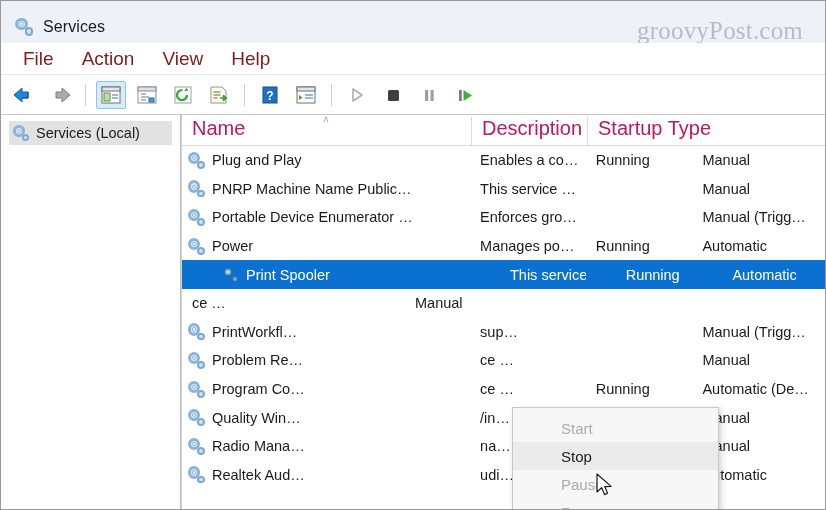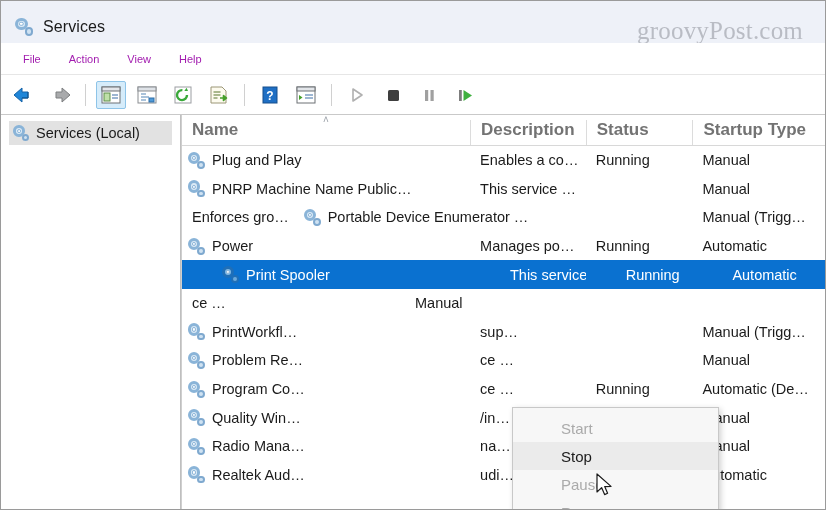--- a/index.html
+++ b/index.html
@@ -24,21 +24,21 @@
     font-family:"Liberation Serif", serif;
     font-size:25px;color:#b9bcc4;letter-spacing:.2px;
   }
 
   
   .menubar{
     position:absolute;left:0;top:42px;width:100%;height:32px;
     background:#ffffff;display:flex;align-items:center;
     border-bottom:1px solid #e6e6e6;box-sizing:border-box;
   }
-  .menuitem{font-size:11px;color:#a21caf;padding:3px 10px;margin-left:8px;cursor:default;}
+  .menuitem{font-size:19px;color:#7f1d1d;padding:3px 10px;margin-left:8px;cursor:default;}
   .menuitem:first-child{margin-left:12px;}
 
   
   .toolbar{
     position:absolute;left:0;top:74px;width:100%;height:40px;
     background:#ffffff;display:flex;align-items:center;
     border-bottom:1px solid #c9c9c9;box-sizing:border-box;
   }
   .tb{width:30px;height:28px;margin:0 3px;display:flex;align-items:center;justify-content:center;position:relative;}
   .tb.first{margin-left:8px;}
@@ -50,21 +50,21 @@
   .leftpane{width:180px;background:#ffffff;border-right:1px solid #bfbfbf;box-sizing:border-box;padding-top:6px;position:relative;}
   .tree-row{display:flex;align-items:center;height:24px;margin:0 8px;padding:0 4px;}
   .tree-row.sel{background:#e2e2e2;}
   .tree-icon{width:16px;height:16px;margin-right:7px;flex:none;position:relative;}
   .tree-label{font-size:14.5px;color:#1b1b1b;}
 
   .rightpane{flex:1;position:relative;background:#ffffff;border-left:1px solid #cfcfcf;box-sizing:border-box;overflow:hidden;}
 
   
   .lvheader{display:flex;height:30px;align-items:flex-end;border-bottom:1px solid #d8d8d8;position:relative;background:#fff;}
-  .hcell{font-size:17px;color:#737373;padding:0 0 5px 10px;box-sizing:border-box;position:relative;font-weight:bold;}
+  .hcell{font-size:20px;color:#be185d;padding:0 0 5px 10px;box-sizing:border-box;position:relative;}
   .hcell + .hcell{border-left:1px solid #dcdcdc;margin-top:44px;}
   .sortmark{position:absolute;left:141px;top:0px;font-size:10px;color:#9aa0a8;line-height:10px;}
 
   .row{display:flex;height:28.6px;align-items:center;box-sizing:border-box;}
   .row.sel{background:#0a71d0;color:#ffffff;}
   .cell{font-size:14.5px;color:#1b1b1b;padding-left:10px;box-sizing:border-box;white-space:nowrap;overflow:hidden;}
   .row.sel .cell{color:#ffffff;padding-left:40px;}
   .cell.name{display:flex;align-items:center;padding-left:6px;}
   .nameicon{width:17px;height:17px;margin-right:6px;flex:none;position:relative;}
   .nametext{padding-left:1px;}
@@ -218,21 +218,20 @@
         </div>
         <div class="tree-label">Services (Local)</div>
       </div>
     </div>
 
     <div class="rightpane">
 
       <div class="lvheader">
         <div class="hcell" style="width:289px">Name</div>
         <div class="hcell" style="width:116px">Description</div>
-        <div class="hcell" style="width:107px">Status</div>
         <div class="hcell" style="width:133px">Startup Type</div>
         <div class="sortmark">˄</div>
       </div>
 
       <div id="rowhost">
           <div class="row">
             <div class="cell name" style="width: 289px;">
               <div class="nameicon">
                 <div class="gear">
                   <div class="g1"></div>
@@ -253,30 +252,30 @@
                   <div class="g2"></div>
                 </div>
               </div>
               <span class="nametext">PNRP Machine Name Public…</span>
             </div>
             <div class="cell" style="width: 116px;">This service …</div>
             <div class="cell" style="width: 107px;"></div>
             <div class="cell" style="width: 133px;">Manual</div>
           </div>
           <div class="row">
+            <div class="cell name" style="width: 289px;">
+              <div class="nameicon">
+                <div class="gear">
+                  <div class="g1"></div>
+                  <div class="g2"></div>
+                </div>
+              </div>
+              <span class="nametext">Portable Device Enumerator …</span>
+            </div>
             <div class="cell" style="width: 116px;">Enforces gro…</div>
-            <div class="cell name" style="width: 289px;">
-              <div class="nameicon">
-                <div class="gear">
-                  <div class="g1"></div>
-                  <div class="g2"></div>
-                </div>
-              </div>
-              <span class="nametext">Portable Device Enumerator …</span>
-            </div>
             <div class="cell" style="width: 107px;"></div>
             <div class="cell" style="width: 133px;">Manual (Trigg…</div>
           </div>
           <div class="row">
             <div class="cell name" style="width: 289px;">
               <div class="nameicon">
                 <div class="gear">
                   <div class="g1"></div>
                   <div class="g2"></div>
                 </div>

